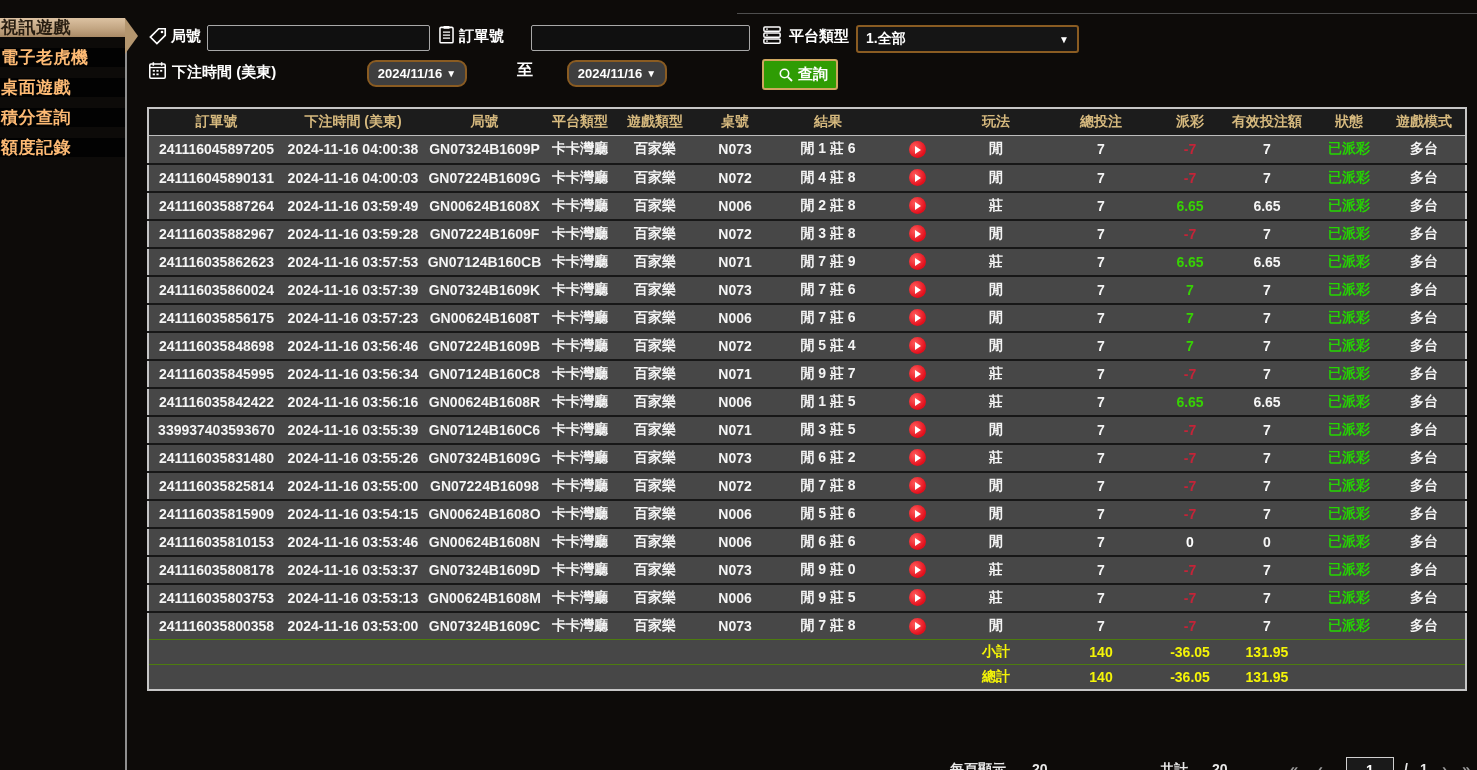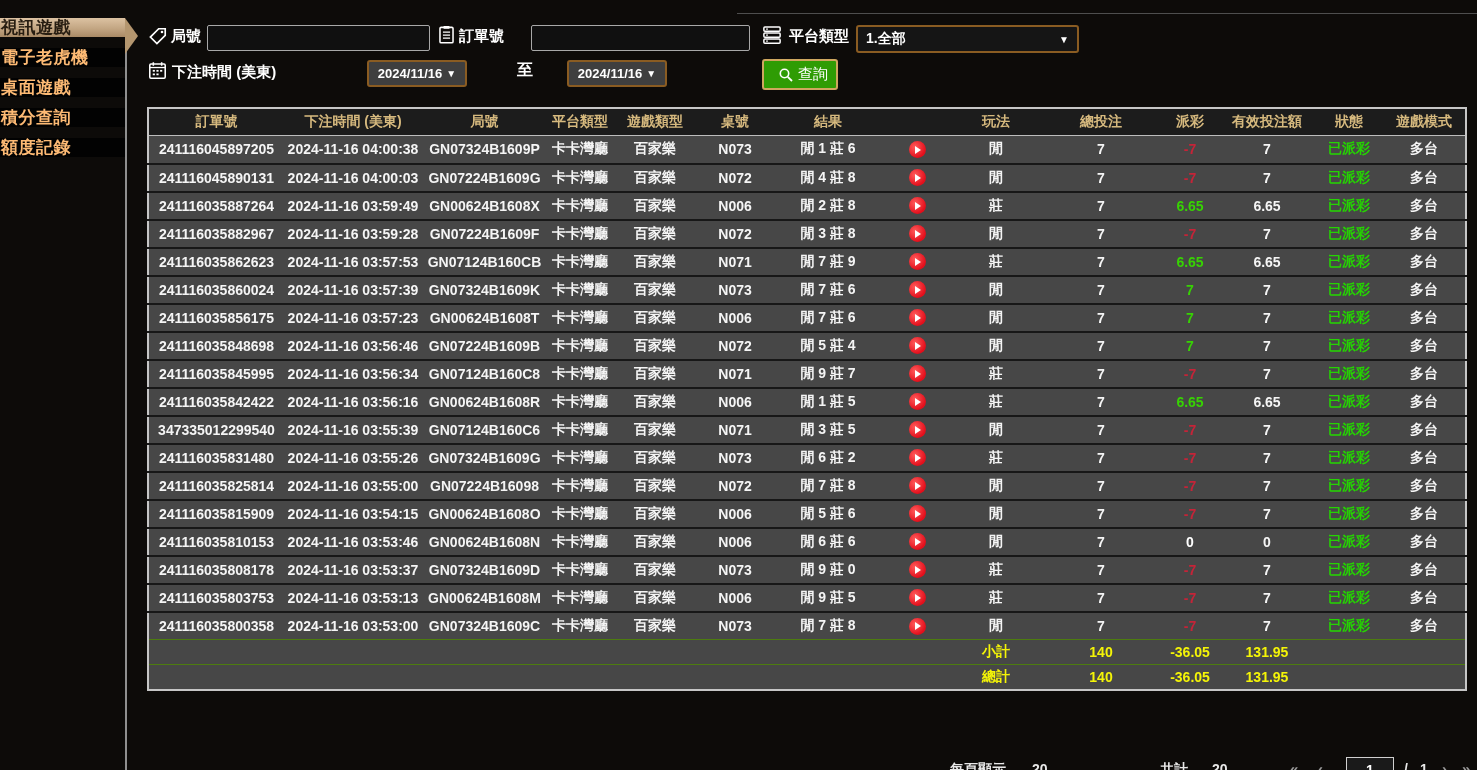--- a/index.html
+++ b/index.html
@@ -20,26 +20,26 @@
       border-top:18px solid transparent;border-bottom:18px solid transparent;border-left:13px solid #b4966f;}
 
   
   .f-abs{position:absolute;}
   .f-label{color:#fff;font-size:15px;font-weight:bold;white-space:nowrap;}
   .f-input{background:#101010;border:1px solid #a8a8a8;border-radius:2px;color:#fff;
            font-size:14px;padding:0 6px;box-sizing:border-box;}
   .f-select{background:#151515;border:2px solid #8a5c22;border-radius:3px;color:#fff;font-size:14px;
             font-weight:bold;display:flex;align-items:center;justify-content:space-between;
             padding:0 8px;box-sizing:border-box;cursor:pointer;}
-  .f-date{background:#3f3f3f;border:2px solid #8a5c22;border-radius:3px;color:#fff;font-size:13px;
+  .f-date{background:#3f3f3f;border:2px solid #8a5c22;border-radius:9px;color:#fff;font-size:13px;
           font-weight:bold;display:flex;align-items:center;justify-content:center;gap:4px;
           box-sizing:border-box;cursor:pointer;}
   .caret{font-size:10px;color:#fff;}
   .search-btn{background:#2f9c04;border:2px solid #cfa75f;border-radius:3px;color:#fff;
-              font-size:15px;font-weight:normal;display:flex;align-items:center;justify-content:center;
+              font-size:15px;font-weight:bold;display:flex;align-items:center;justify-content:center;
               gap:4px;box-sizing:border-box;cursor:pointer;padding-left:12px;}
 
   
   .table-wrap{position:absolute;left:147px;top:107px;}
   table{border-collapse:collapse;table-layout:fixed;width:1318px;background:#1c1c1c;
         border:2px solid #c6c6c6;}
   th{height:26px;color:#d6b97e;font-size:14px;font-weight:bold;text-align:center;
      background:#1c1c1c;border-bottom:1px solid #bdbdbd;padding:0;white-space:nowrap;overflow:hidden;}
   tbody tr{height:28px;background:#474747;cursor:pointer;}
   tbody tr.highlighted{background:#b4b4b4;}
@@ -355,21 +355,21 @@
       <td class="c-result">閒 1 莊 5</td>
       <td class="c-play"><span class="play-btn"></span></td>
       <td class="c-bettype">莊</td>
       <td class="c-totalbet">7</td>
       <td class="c-payout pos">6.65</td>
       <td class="c-validbet">6.65</td>
       <td class="c-status">已派彩</td>
       <td class="c-mode">多台</td>
     </tr>
           <tr>
-      <td class="c-order">347335012299540</td>
+      <td class="c-order">339937403593670</td>
       <td class="c-time">2024-11-16 03:55:39</td>
       <td class="c-round">GN07124B160C6</td>
       <td class="c-platform">卡卡灣廳</td>
       <td class="c-game">百家樂</td>
       <td class="c-table">N071</td>
       <td class="c-result">閒 3 莊 5</td>
       <td class="c-play"><span class="play-btn"></span></td>
       <td class="c-bettype">閒</td>
       <td class="c-totalbet">7</td>
       <td class="c-payout neg">-7</td>

